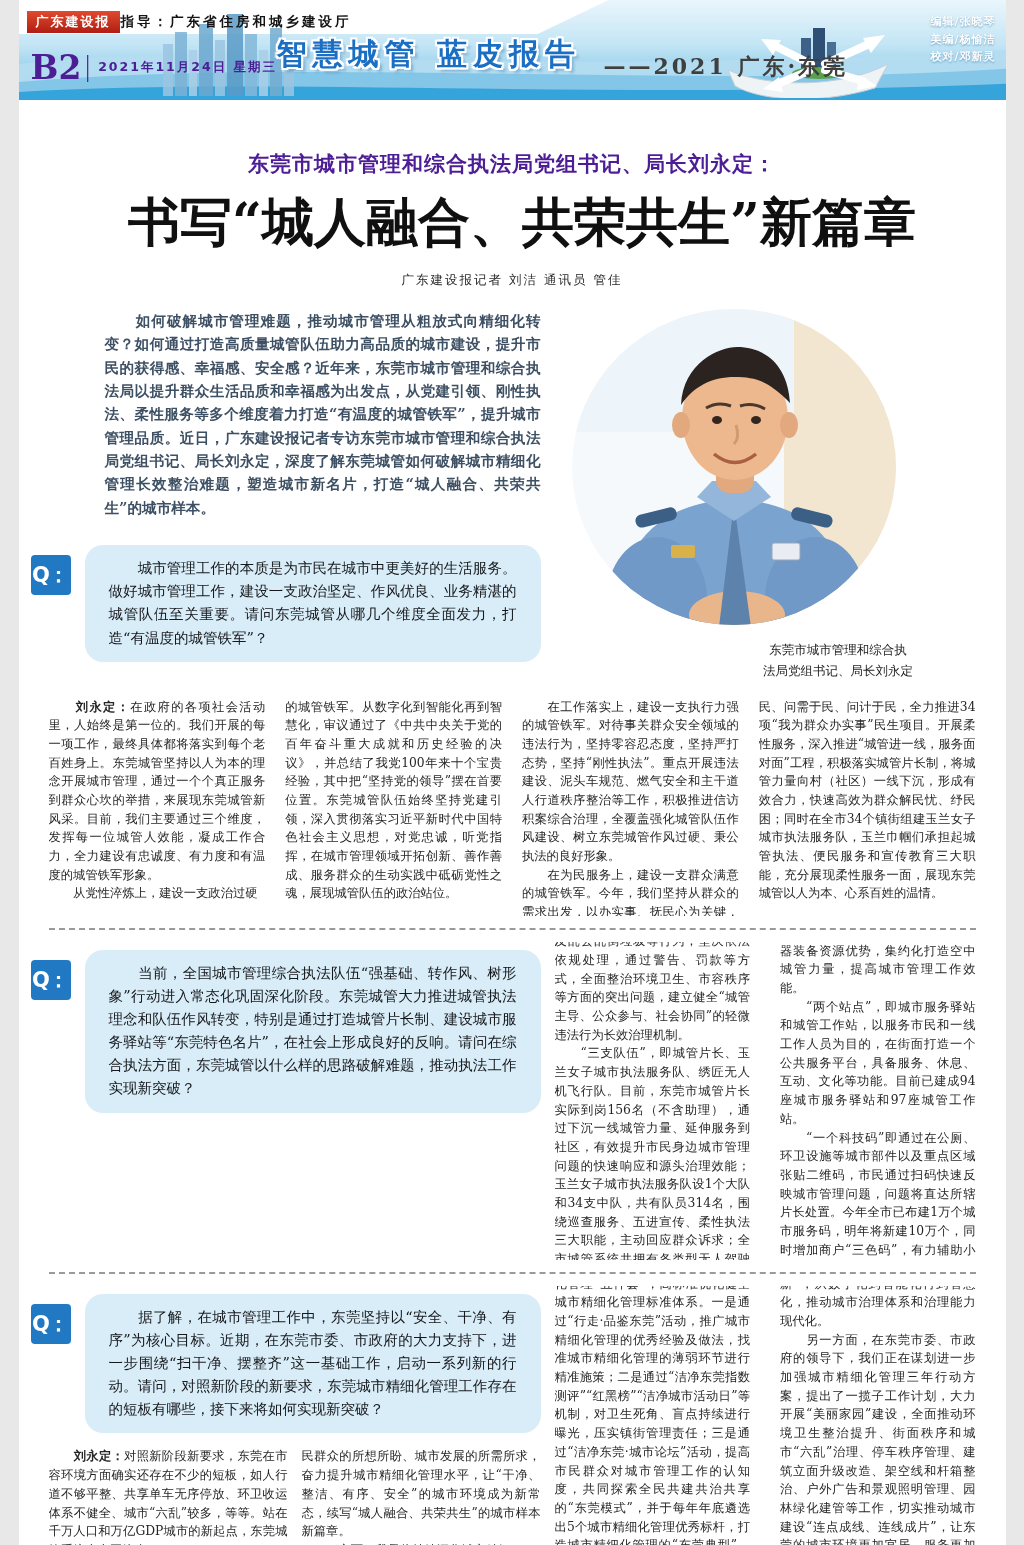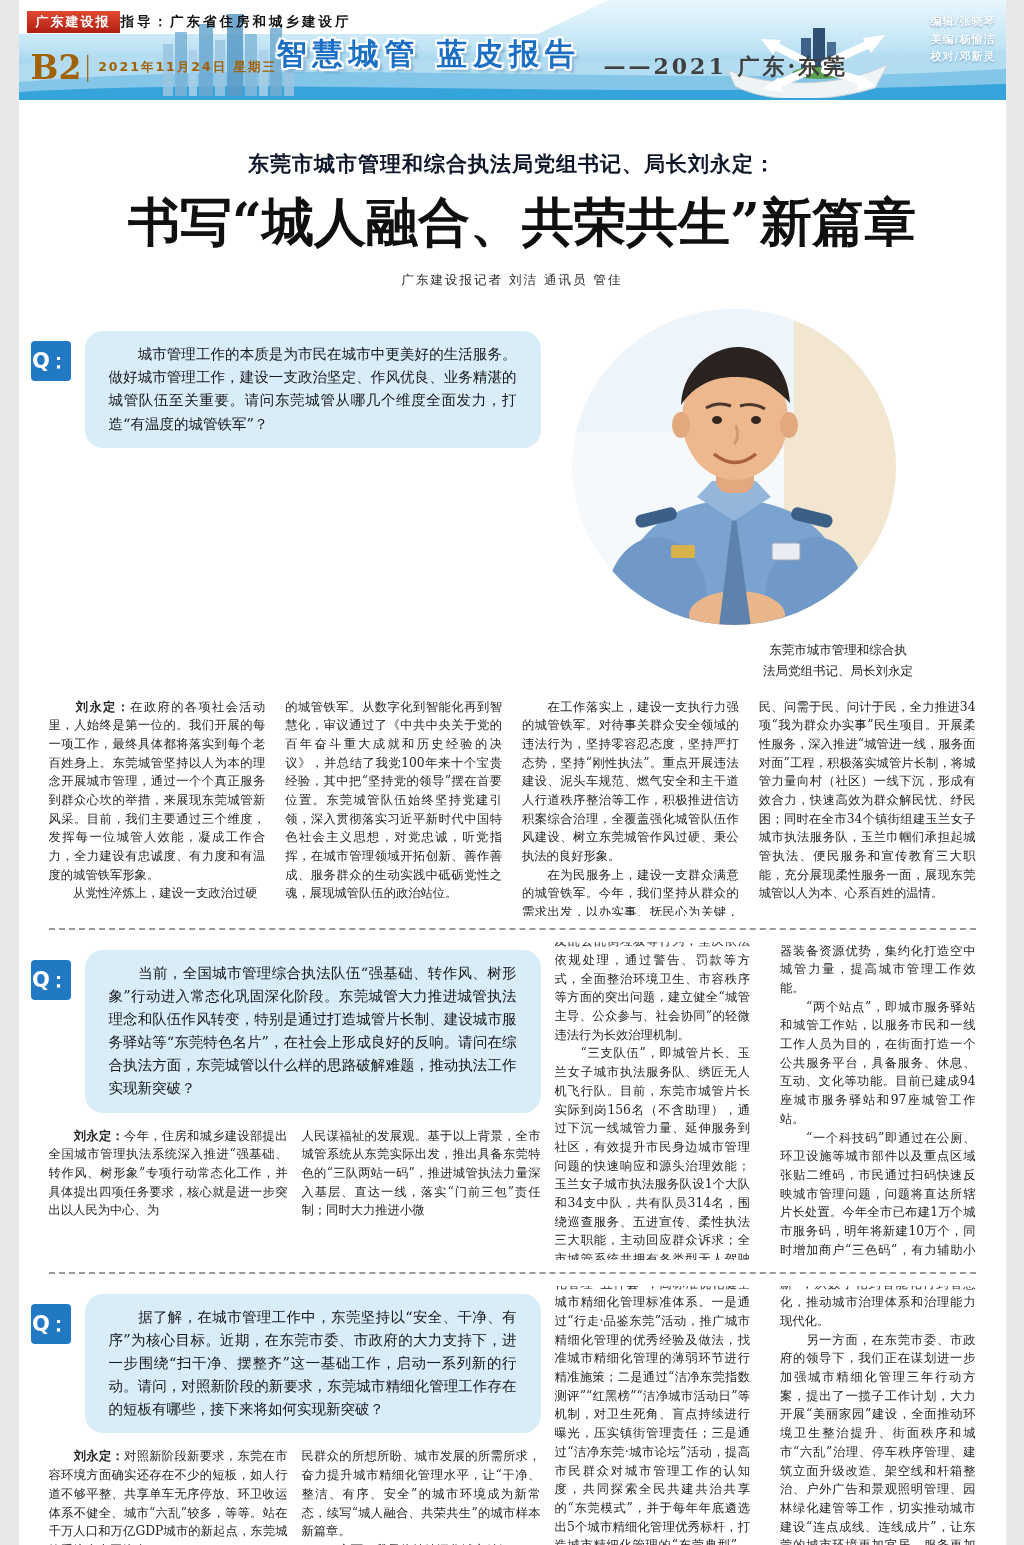--- a/index.html
+++ b/index.html
@@ -8,35 +8,35 @@
 
   
   .masthead{position:relative;height:100px;overflow:hidden;}
   .banner-bg{position:absolute;inset:0;background:linear-gradient(180deg,#eaf6fc 0%,#c3e5f5 45%,#8ccbea 78%,#63b9e4 100%);}
   .banner-waves{position:absolute;left:0;bottom:0;width:1024px;height:70px;}
   .white-wedge{position:absolute;left:0;top:0;width:590px;height:34px;background:#fff;
                clip-path:polygon(0 0,100% 0,88% 100%,0 100%);}
   .brand-badge{position:absolute;left:8px;top:11px;z-index:5;background:linear-gradient(180deg,#e04a30,#b01e12);
                color:#fff;font-size:13px;font-weight:bold;padding:2px 9px;letter-spacing:2px;}
   .guidance{position:absolute;left:102px;top:13px;z-index:5;font-size:13.5px;font-weight:600;letter-spacing:3px;color:#141414;}
-  .pageno-wrap{position:absolute;left:12px;top:48px;z-index:5;color:#a16207;}
+  .pageno-wrap{position:absolute;left:12px;top:48px;z-index:5;color:#4c1d95;}
   .pno{font-size:33px;font-weight:800;font-family:"DejaVu Serif","Liberation Serif",serif;}
   .pbar{font-size:26px;font-weight:300;margin:0 6px 0 2px;vertical-align:4px;}
   .pdate{font-size:12.5px;font-weight:600;letter-spacing:2px;vertical-align:8px;}
   .banner-title{position:absolute;left:258px;top:34px;z-index:4;font-size:30px;font-weight:900;letter-spacing:6px;
       color:#1a6fc4;text-shadow:-2px -2px 0 #fff,2px -2px 0 #fff,-2px 2px 0 #fff,2px 2px 0 #fff,0 -2px 0 #fff,0 2px 0 #fff,-2px 0 0 #fff,2px 0 0 #fff,4px 4px 3px rgba(20,80,140,.35);}
   .banner-sub{position:absolute;left:585px;top:52px;z-index:4;font-size:22px;font-weight:700;letter-spacing:3px;
       color:#3f3f3f;font-family:"DejaVu Serif","Liberation Serif",serif;}
   .skyline{position:absolute;left:140px;top:6px;z-index:3;opacity:.95;}
   .right-art{position:absolute;right:108px;top:18px;z-index:3;}
   .credits{position:absolute;right:10px;top:13px;z-index:5;text-align:right;font-size:11px;font-weight:700;
       color:#fdfdfd;line-height:1.6;letter-spacing:1px;text-shadow:0 1px 2px rgba(0,80,140,.45);}
 
   
-  .kicker{margin-top:50px;text-align:center;font-size:21px;font-weight:700;letter-spacing:1px;color:#0f172a;}
+  .kicker{margin-top:50px;text-align:center;font-size:21px;font-weight:700;letter-spacing:1px;color:#4c1d95;}
   h1.main-title{margin:10px 0 14px;text-align:center;font-size:52px;font-weight:900;letter-spacing:0px;color:#101010;
       font-family:"DejaVu Serif","Liberation Serif",serif;padding-left:20px;}
   .byline{text-align:center;font-size:12.5px;letter-spacing:2px;color:#2a2a2a;}
 
   
   .row-a{display:flex;padding:0 30px;margin-top:16px;}
   .row-a-left{width:492px;flex:none;}
   .intro{margin:4px 0 0 56px;font-size:14.6px;font-weight:700;line-height:1.6;text-align:justify;color:#3e5064;
       white-space:pre-wrap;font-family:"DejaVu Serif","Liberation Serif",serif;}
   .row-a-right{flex:1;position:relative;}
@@ -132,20 +132,21 @@
       <div>校对/邓新灵</div>
     </div>
   </header>
 
   <div class="kicker">东莞市城市管理和综合执法局党组书记、局长刘永定：</div>
   <h1 class="main-title">书写“城人融合、共荣共生”新篇章</h1>
   <div class="byline">广东建设报记者 刘洁 通讯员 管佳</div>
 
   <div class="row-a">
     <div class="row-a-left">
+      <p class="intro">　　如何破解城市管理难题，推动城市管理从粗放式向精细化转变？如何通过打造高质量城管队伍助力高品质的城市建设，提升市民的获得感、幸福感、安全感？近年来，东莞市城市管理和综合执法局以提升群众生活品质和幸福感为出发点，从党建引领、刚性执法、柔性服务等多个维度着力打造“有温度的城管铁军”，提升城市管理品质。近日，广东建设报记者专访东莞市城市管理和综合执法局党组书记、局长刘永定，深度了解东莞城管如何破解城市精细化管理长效整治难题，塑造城市新名片，打造“城人融合、共荣共生”的城市样本。</p>
       <div class="q-row">
         <div class="q-badge">Q：</div>
         <div class="q-box">　　城市管理工作的本质是为市民在城市中更美好的生活服务。做好城市管理工作，建设一支政治坚定、作风优良、业务精湛的城管队伍至关重要。请问东莞城管从哪几个维度全面发力，打造“有温度的城管铁军”？</div>
       </div>
     </div>
     <div class="row-a-right">
       <div class="photo-wrap">
         <svg width="330" height="320" viewBox="0 0 330 320">
           <defs>
               <clipPath id="blob">
@@ -203,28 +204,20 @@
   </div>
 
   <hr class="dashed-div">
 
   <section class="qa s2">
     <div class="qa-left">
       <div class="q-row">
         <div class="q-badge">Q：</div>
         <div class="q-box">　　当前，全国城市管理综合执法队伍“强基础、转作风、树形象”行动进入常态化巩固深化阶段。东莞城管大力推进城管执法理念和队伍作风转变，特别是通过打造城管片长制、建设城市服务驿站等“东莞特色名片”，在社会上形成良好的反响。请问在综合执法方面，东莞城管以什么样的思路破解难题，推动执法工作实现新突破？</div>
       </div>
-      <div class="cols-2">
-        <div class="col">
-          <p class="body-text"><b class="speaker">　　刘永定：</b><span>今年，住房和城乡建设部提出全国城市管理执法系统深入推进“强基础、转作风、树形象”专项行动常态化工作，并具体提出四项任务要求，核心就是进一步突出以人民为中心、为</span></p>
-        </div>
-        <div class="col">
-            <p class="body-text">人民谋福祉的发展观。基于以上背景，全市城管系统从东莞实际出发，推出具备东莞特色的“三队两站一码”，推进城管执法力量深入基层、直达一线，落实“门前三包”责任制；同时大力推进小微</p>
-          </div>
-      </div>
     </div>
     <div class="qa-right">
       <div class="col">
           <p class="body-text">执法，对违反“门前三包”责任制以及乱丢乱倒垃圾等行为，坚决依法依规处理，通过警告、罚款等方式，全面整治环境卫生、市容秩序等方面的突出问题，建立健全“城管主导、公众参与、社会协同”的轻微违法行为长效治理机制。
 　　“三支队伍”，即城管片长、玉兰女子城市执法服务队、绣匠无人机飞行队。目前，东莞市城管片长实际到岗156名（不含助理），通过下沉一线城管力量、延伸服务到社区，有效提升市民身边城市管理问题的快速响应和源头治理效能；玉兰女子城市执法服务队设1个大队和34支中队，共有队员314名，围绕巡查服务、五进宣传、柔性执法三大职能，主动回应群众诉求；全市城管系统共拥有各类型无人驾驶飞行器126台，操作</p>
         </div>
       <div class="col">
           <p class="body-text">手共205人，充分整合无人机飞行器装备资源优势，集约化打造空中城管力量，提高城市管理工作效能。
 　　“两个站点”，即城市服务驿站和城管工作站，以服务市民和一线工作人员为目的，在街面打造一个公共服务平台，具备服务、休息、互动、文化等功能。目前已建成94座城市服务驿站和97座城管工作站。
 　　“一个科技码”即通过在公厕、环卫设施等城市部件以及重点区域张贴二维码，市民通过扫码快速反映城市管理问题，问题将直达所辖片长处置。今年全市已布建1万个城市服务码，明年将新建10万个，同时增加商户“三色码”，有力辅助小微执法，提升精细化管理水平。</p>

